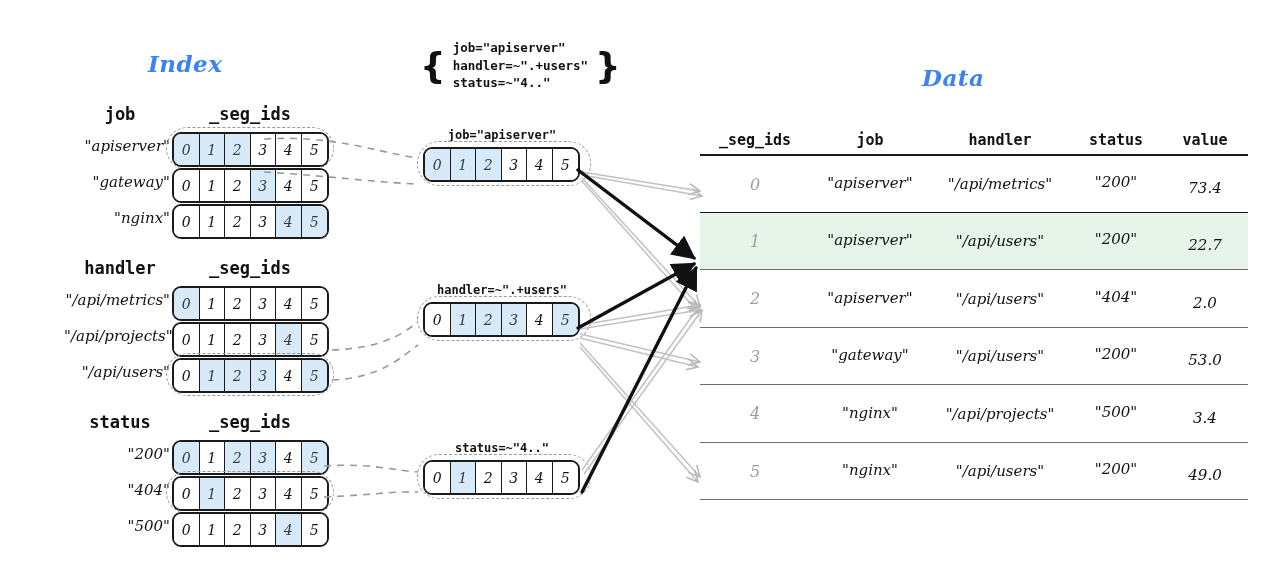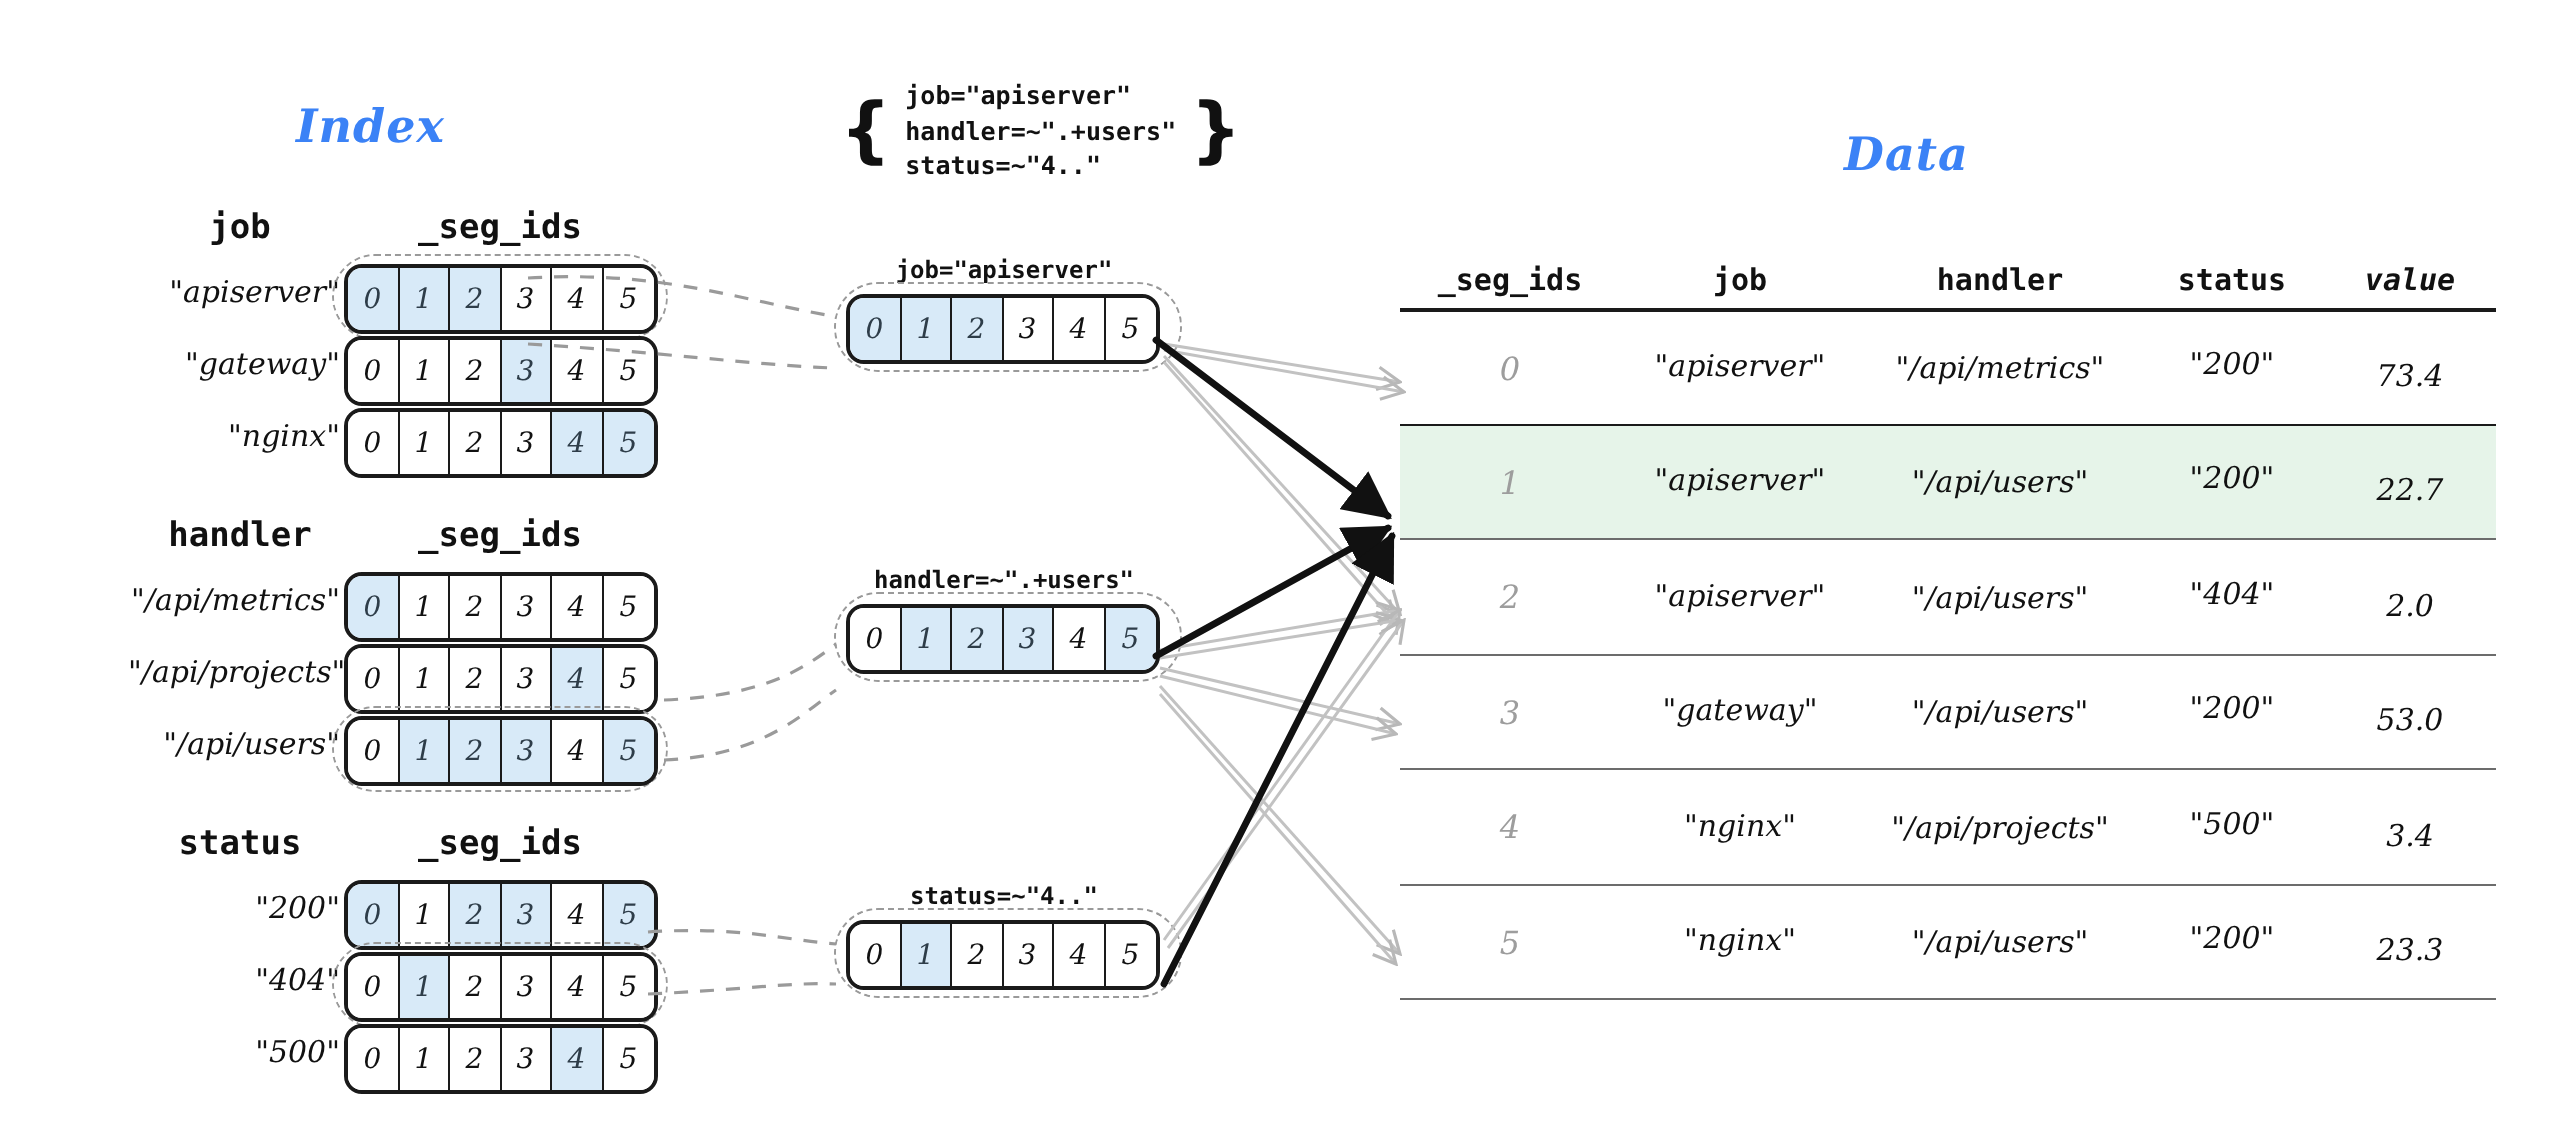--- a/index.html
+++ b/index.html
@@ -183,21 +183,21 @@
     font-size: 15px;
     color: #111;
     text-align: center;
     padding-bottom: 5px;
   }
   .th-segids { color: #9d9d9d; }
   .c-seg     { width: 110px; }
   .c-job     { width: 120px; }
   .c-handler { width: 140px; }
   .c-status  { width: 92px; }
-  .c-value   { width: 86px; font-style: italic; }
+  .c-value   { width: 86px; }
 
   .tbl-row {
     display: flex;
     align-items: center;
     height: 56.5px;
     border-bottom: 1.7px solid #6c6c6c;
     position: relative;
   }
   .tbl-row.selected {
     background: #e6f4e9;
@@ -467,21 +467,21 @@
     <div class="td c-handler">"/api/projects"</div>
     <div class="td status c-status">"500"</div>
     <div class="td value c-value">3.4</div>
   </div>
 
   <div class="tbl-row">
     <div class="td seg c-seg">5</div>
     <div class="td job c-job">"nginx"</div>
     <div class="td c-handler">"/api/users"</div>
     <div class="td status c-status">"200"</div>
-    <div class="td value c-value">23.3</div>
+    <div class="td value c-value">49.0</div>
   </div>
 </div>
 
 <svg id="overlay" viewBox="0 0 1280 566">
   <defs>
     <marker id="ah-strong" viewBox="0 0 10 10" refX="9" refY="5" markerWidth="7" markerHeight="7" orient="auto-start-reverse">
       <path d="M 0 0 L 10 5 L 0 10 z" fill="#111111"></path>
     </marker>
     <marker id="ah-weak" viewBox="0 0 12 12" refX="11" refY="6" markerWidth="9" markerHeight="9" orient="auto-start-reverse">
       <path d="M 1 1 L 11 6 L 1 11" fill="none" stroke="#b8b8b8" stroke-width="1.4"></path>

